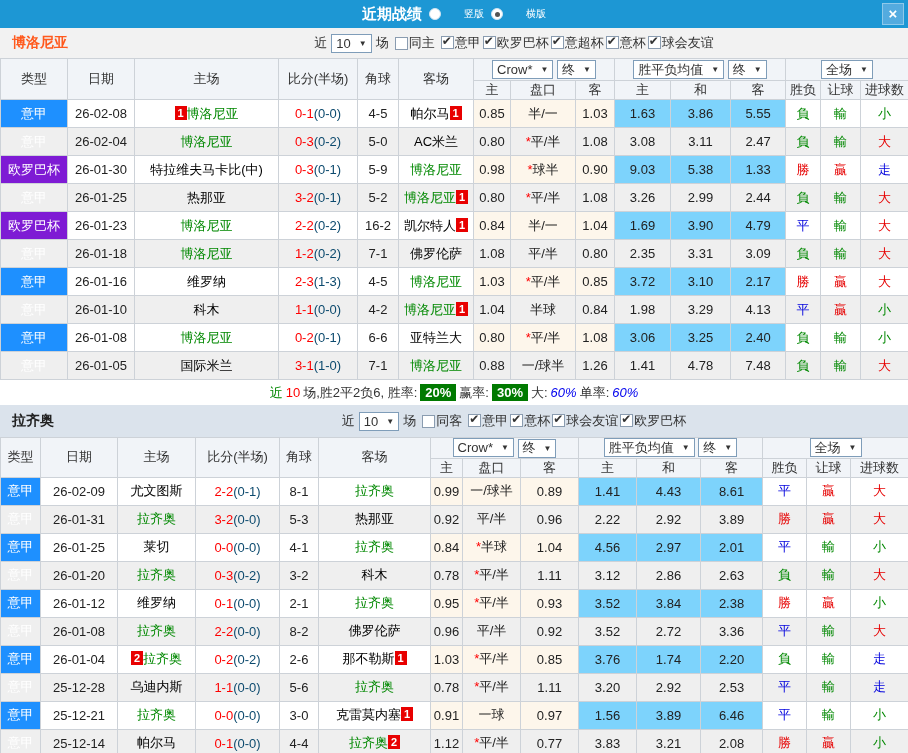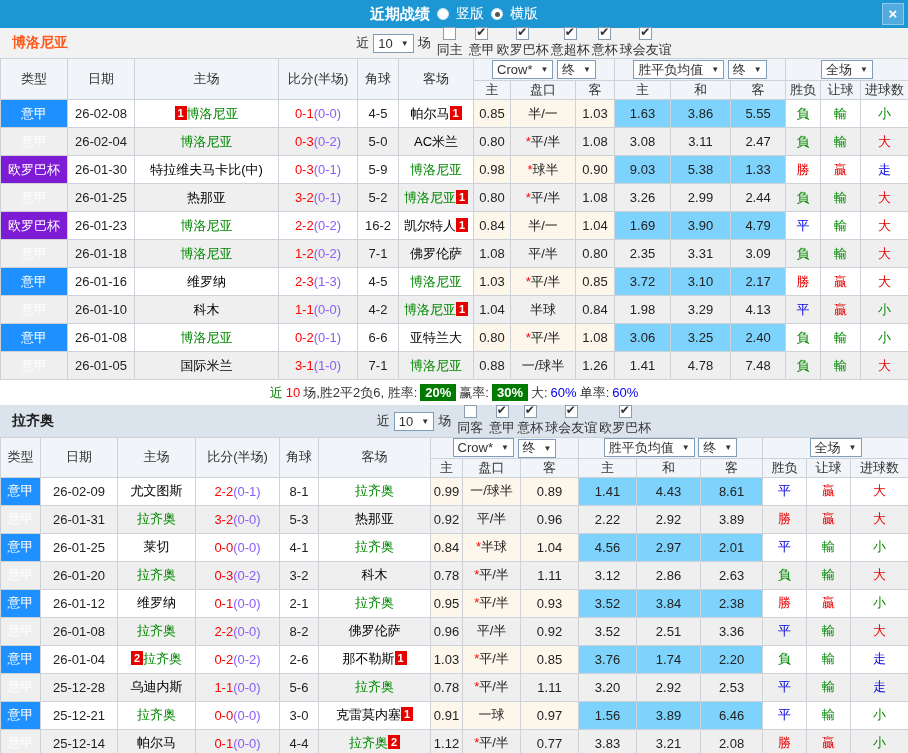--- a/index.html
+++ b/index.html
@@ -7,67 +7,67 @@
     font-family:"Liberation Sans","DejaVu Sans",sans-serif; font-size:13px; color:#222; }
 
   
   .titlebar { height:28px; background:#1d97d4; position:relative;
     display:flex; align-items:center; justify-content:center; gap:7px; color:#fff; }
   .titlebar .title { font-weight:bold; font-size:15px; }
   .radio { width:12px; height:12px; border-radius:50%; background:#fff; border:1px solid #cfe4f2;
     display:inline-block; position:relative; vertical-align:middle; cursor:pointer; }
   .radio.checked::after { content:''; position:absolute; left:3px; top:3px; width:5px; height:5px;
     border-radius:50%; background:#555; }
-  .radio-label { font-size:14px; }
+  .radio-label { font-size:10px;margin-left:16px; }
   .close-btn { position:absolute; right:4px; top:3px; width:22px; height:22px;
     background:#54abdf; border:1px solid #8ec9ea; color:#fff; font-weight:bold;
     text-align:center; line-height:20px; font-size:15px; cursor:pointer; }
 
   
   .section-head { display:flex; align-items:center; padding:0 12px; }
   .head-b { height:30px; background:#f2f2f2; }
   .head-l { height:32px; background:#dbe3ec; }
   .team-title { font-weight:bold; font-size:14px; min-width:120px; }
   .filters { flex:1; display:flex; align-items:center; justify-content:center; gap:4px; color:#333; }
   .mini-select { display:inline-flex; align-items:center; gap:8px; background:#fff;
     border:1px solid #7f9db9; height:19px; padding:0 4px; cursor:pointer; }
   .mini-select .arrow { font-size:8px; color:#333; }
   .checkbox { width:13px; height:13px; background:#fff; border:1px solid #8a9cb0;
     display:inline-block; position:relative; vertical-align:-2px; cursor:pointer; }
   .checkbox.checked::after { content:'✔'; position:absolute; left:0; top:-3px; font-size:12px; color:#333; }
-  .chk-item { display:inline-flex; align-items:center; gap:1px; margin-left:2px; cursor:pointer;flex-direction:column; }
+  .chk-item { display:inline-flex; align-items:center; gap:1px; margin-left:2px; cursor:pointer; }
 
   
   table { border-collapse:collapse; table-layout:fixed; width:908px; }
   th, td { border:1px solid #cdd2d8; text-align:center; overflow:hidden; white-space:nowrap; padding:0; }
   thead th { background:#f1f4f8; font-weight:normal; color:#333; }
   .t1 thead .h1 th { height:22px; } .t1 thead .h2 th { height:18px; }
   .t2 thead .h1 th { height:20px; } .t2 thead .h2 th { height:16px; }
   tbody td { height:28px; background:#fff; }
   tbody tr.alt td { background:#efefef; }
   tbody td.odds { background:#fdf6eb; }
   tbody td.wdl  { background:#7dd3fc; }
   td.type-a { background:#1e90ff; color:#fff; cursor:pointer; }
   td.type-e { background:#7e1bd4; color:#fff; cursor:pointer; }
   .team { color:#000; cursor:pointer; }
   .team.focus { color:#008800; }
   .badge { display:inline-block; background:#e80000; color:#fff; font-size:11px; font-weight:bold;
     min-width:12px; height:14px; line-height:14px; vertical-align:1px; }
-  .score { color:#fe0000; } .half { color:#8b5cf6;margin-top:14px; }
+  .score { color:#fe0000; } .half { color:#0c4a6e;margin-top:14px; }
   .star { color:#fe0000; }
   td.res { font-weight:normal; }
   .res-win { color:#e60000; } .res-draw { color:#0000dd; } .res-lose { color:#008800; }
 
   
   .summary { height:25px; display:flex; align-items:center; justify-content:center; gap:3px;
     background:#fff; color:#333; }
   .summary .near { color:#008800; }
   .summary .cnt { color:#fe0000; }
   .pct-badge { background:#007a00; color:#fff; padding:1px 5px; font-weight:bold; }
-  .blue-val { color:#0000ee; }
+  .blue-val { color:#0000ee;font-style:italic; }
 </style>
 </head>
 <body>
 
 <div class="titlebar">
   <span class="title">近期战绩</span>
   <span class="radio"></span>
   <span class="radio-label">竖版</span>
   <span class="radio checked"></span>
   <span class="radio-label">横版</span>
@@ -542,21 +542,21 @@
         <td class="type type-a">意甲</td>
         <td class="date">26-01-08</td>
         <td class="teamcell"><span class="team focus">拉齐奥</span></td>
         <td class="scorecell"><span class="score">2-2</span><span class="half">(0-0)</span></td>
         <td class="corner">8-2</td>
         <td class="teamcell"><span class="team">佛罗伦萨</span></td>
         <td class="odds">0.96</td>
         <td class="odds">平/半</td>
         <td class="odds">0.92</td>
         <td class="wdl">3.52</td>
-        <td class="wdl">2.51</td>
+        <td class="wdl">2.72</td>
         <td class="wdl">3.36</td>
         <td class="res res-draw">平</td>
         <td class="res res-lose">輸</td>
         <td class="res res-win">大</td>
       </tr>
       <tr>
         <td class="type type-a">意甲</td>
         <td class="date">26-01-04</td>
         <td class="teamcell"><span class="badge">2</span><span class="team focus">拉齐奥</span></td>
         <td class="scorecell"><span class="score">0-2</span><span class="half">(0-2)</span></td>

